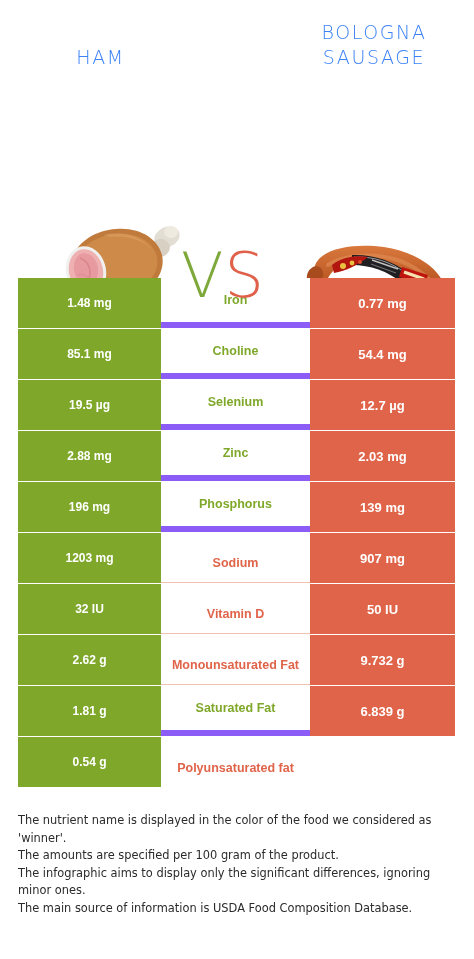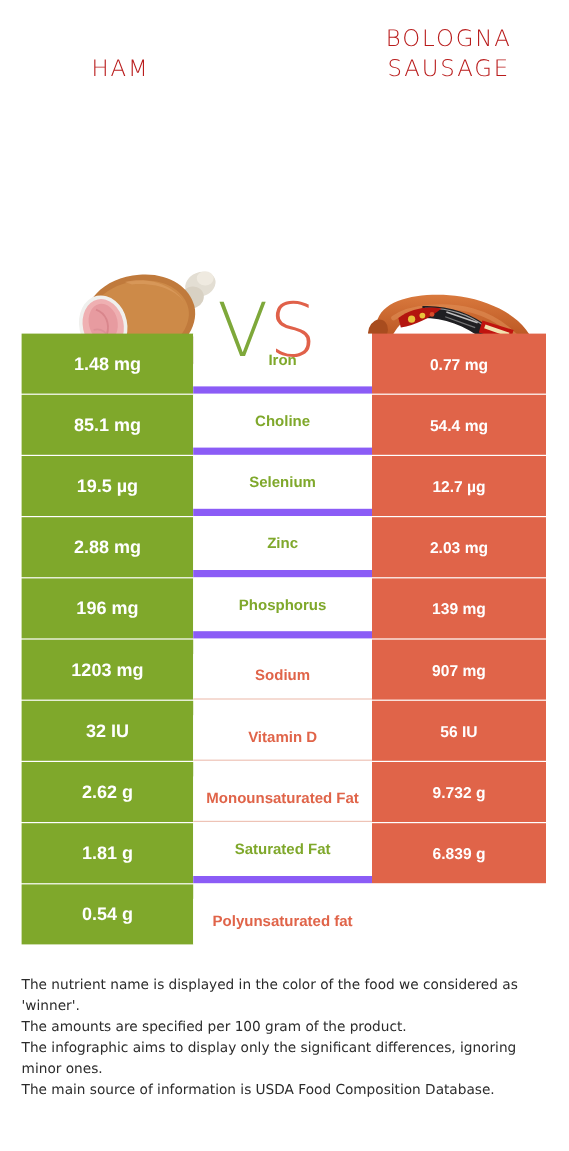--- a/index.html
+++ b/index.html
@@ -18,21 +18,21 @@
 
   
   .header {
     position: relative;
     height: 105px;
     width: 474px;
   }
   .title {
     position: absolute;
     text-align: center;
-    color: #b91c1c;
+    color: #3b82f6;
     font-weight: 300;
     font-size: 19px;
     letter-spacing: 1.6px;
     line-height: 25px;
     text-transform: uppercase;
     font-family: "DejaVu Sans", sans-serif;
   }
   .title.left {
     left: 18px;
     width: 165px;
@@ -104,21 +104,21 @@
     display: flex;
     align-items: center;
     justify-content: center;
     text-align: center;
     box-sizing: border-box;
   }
   .cell.left {
     width: 143px;
     background: #7fa82b;
     color: #ffffff;
-    font-size: 15px;
+    font-size: 12px;
     font-weight: bold;
   }
   .cell.mid {
     width: 149px;
     background: #ffffff;
     font-size: 12.5px;
     font-weight: bold;
     line-height: 15px;
     padding: 0 4px;
   }
@@ -270,21 +270,21 @@
 
   <div class="row">
     <div class="cell left">1203 mg</div>
     <div class="cell mid win-right">Sodium</div>
     <div class="cell right">907 mg</div>
   </div>
 
   <div class="row">
     <div class="cell left">32 IU</div>
     <div class="cell mid win-right">Vitamin D</div>
-    <div class="cell right">56 IU</div>
+    <div class="cell right">50 IU</div>
   </div>
 
   <div class="row">
     <div class="cell left">2.62 g</div>
     <div class="cell mid win-right">Monounsaturated Fat</div>
     <div class="cell right">9.732 g</div>
   </div>
 
   <div class="row">
     <div class="cell left">1.81 g</div>

